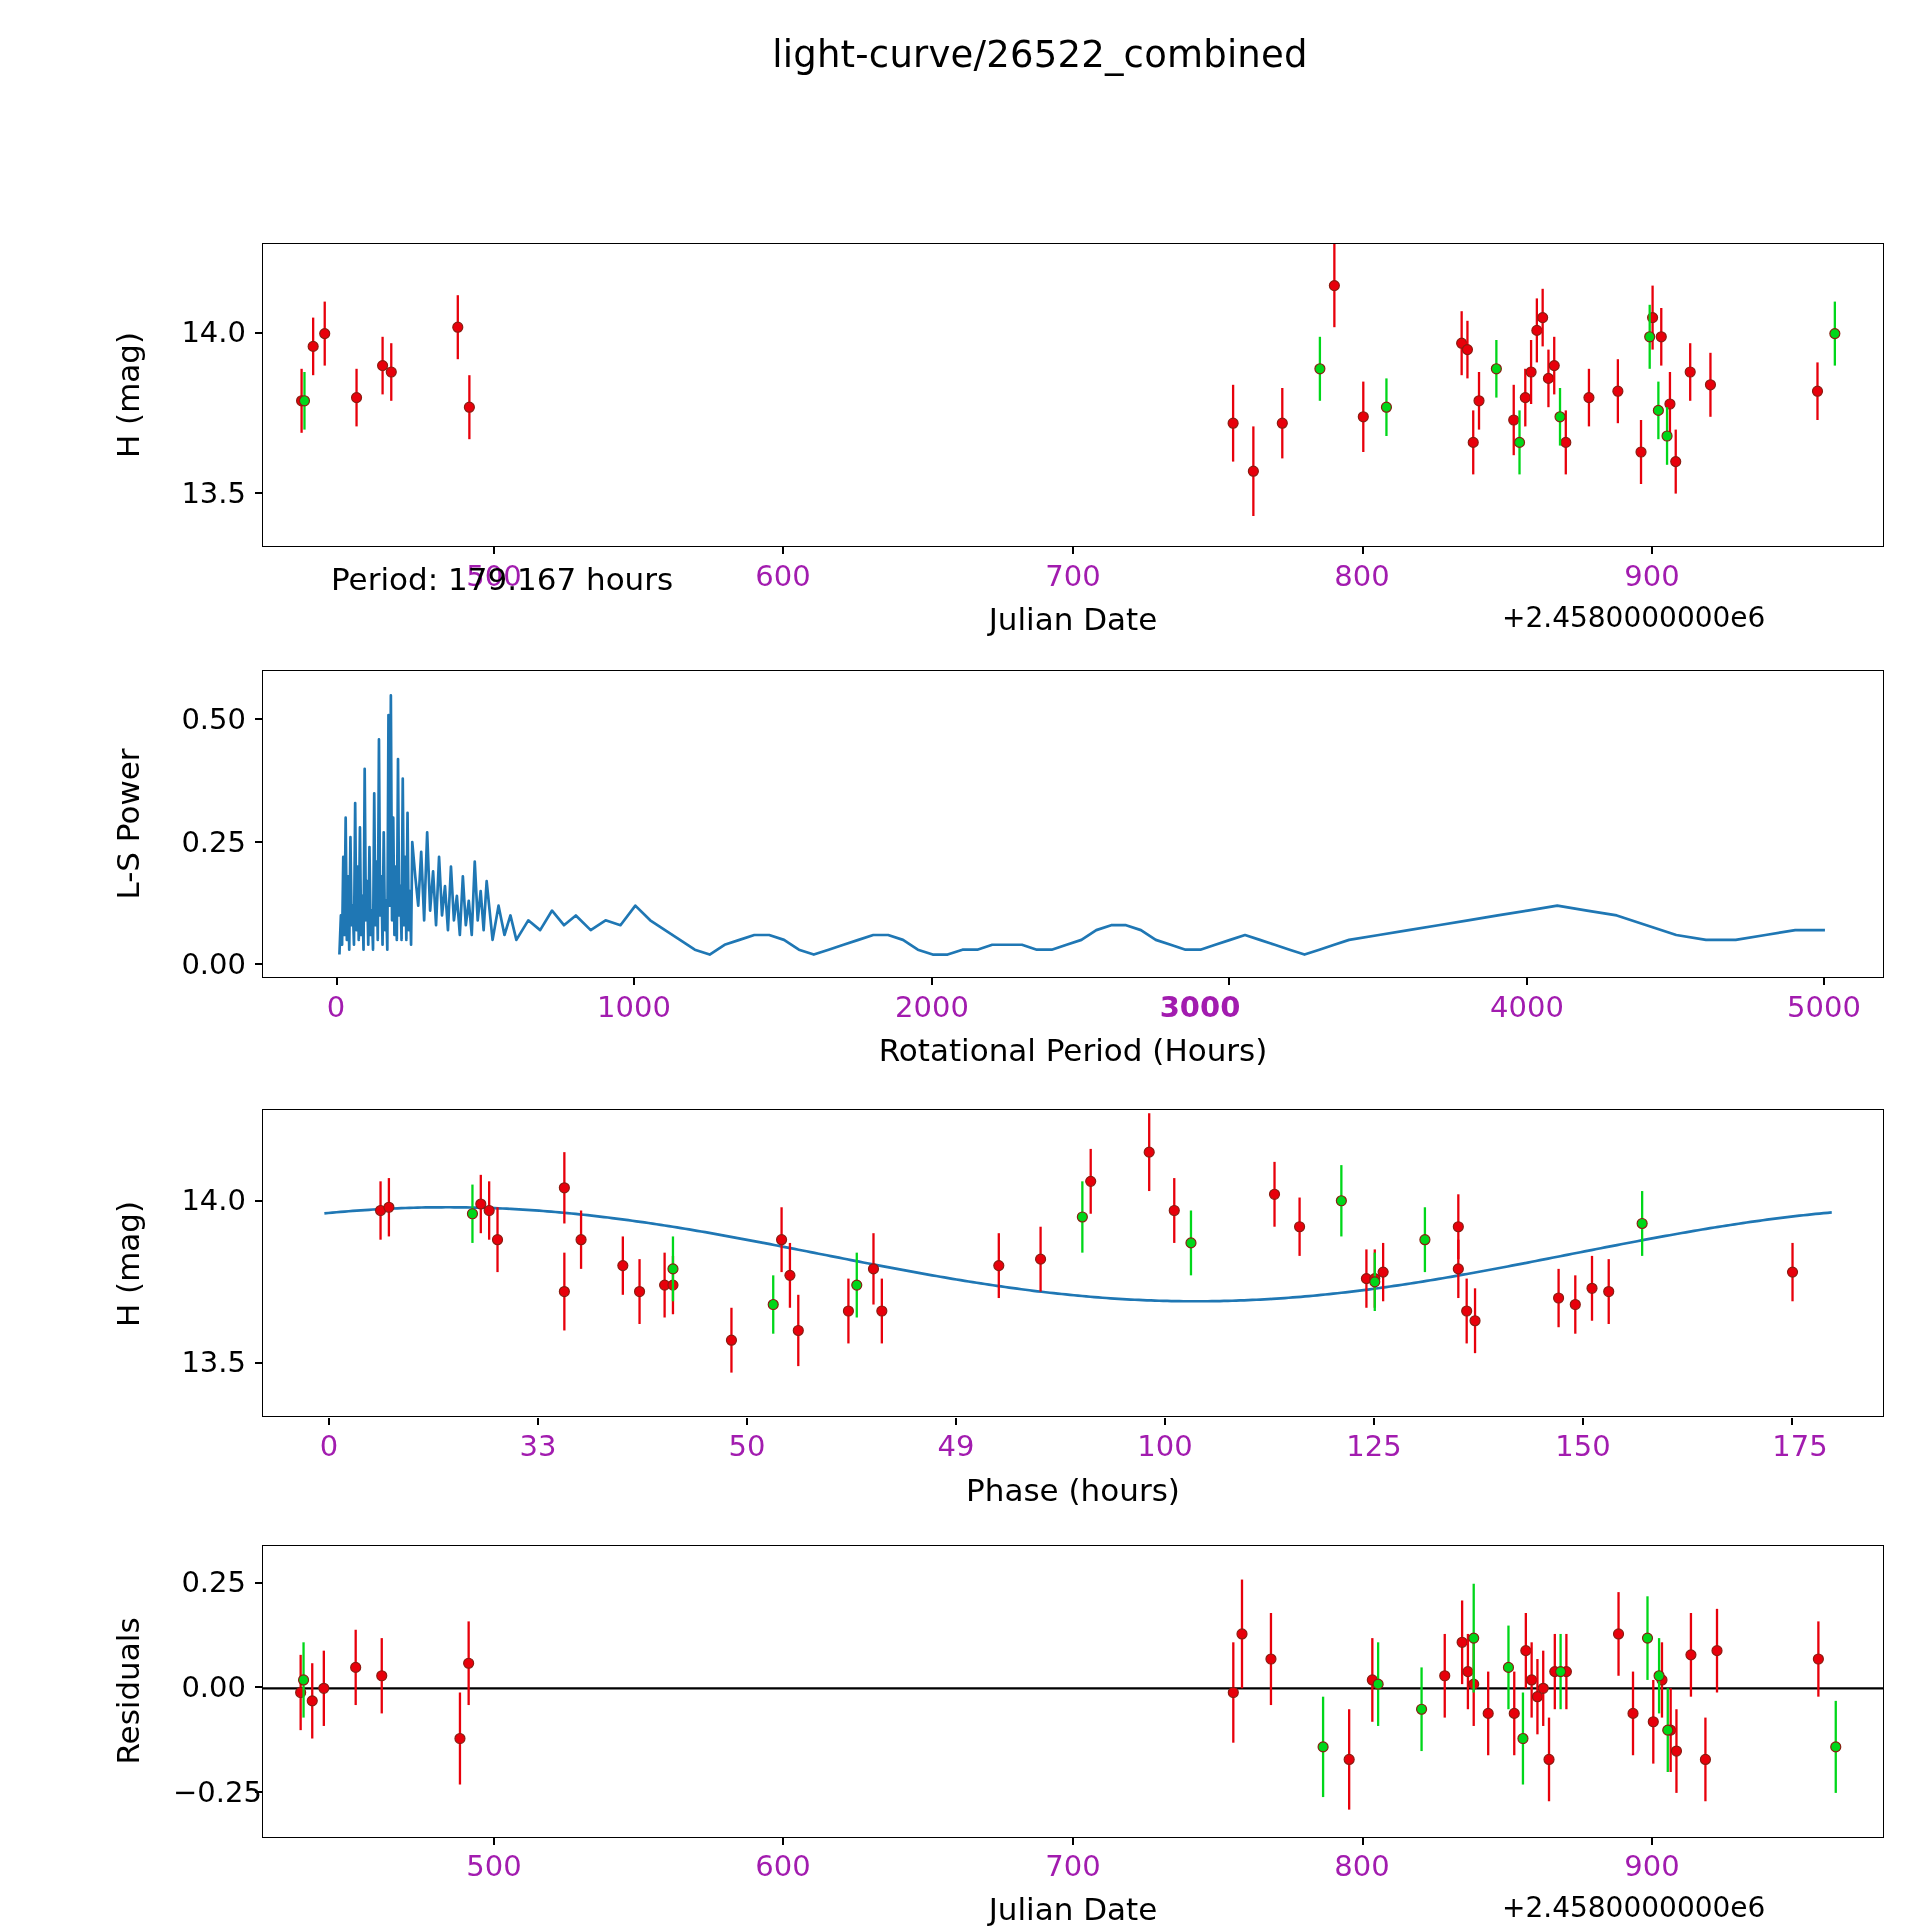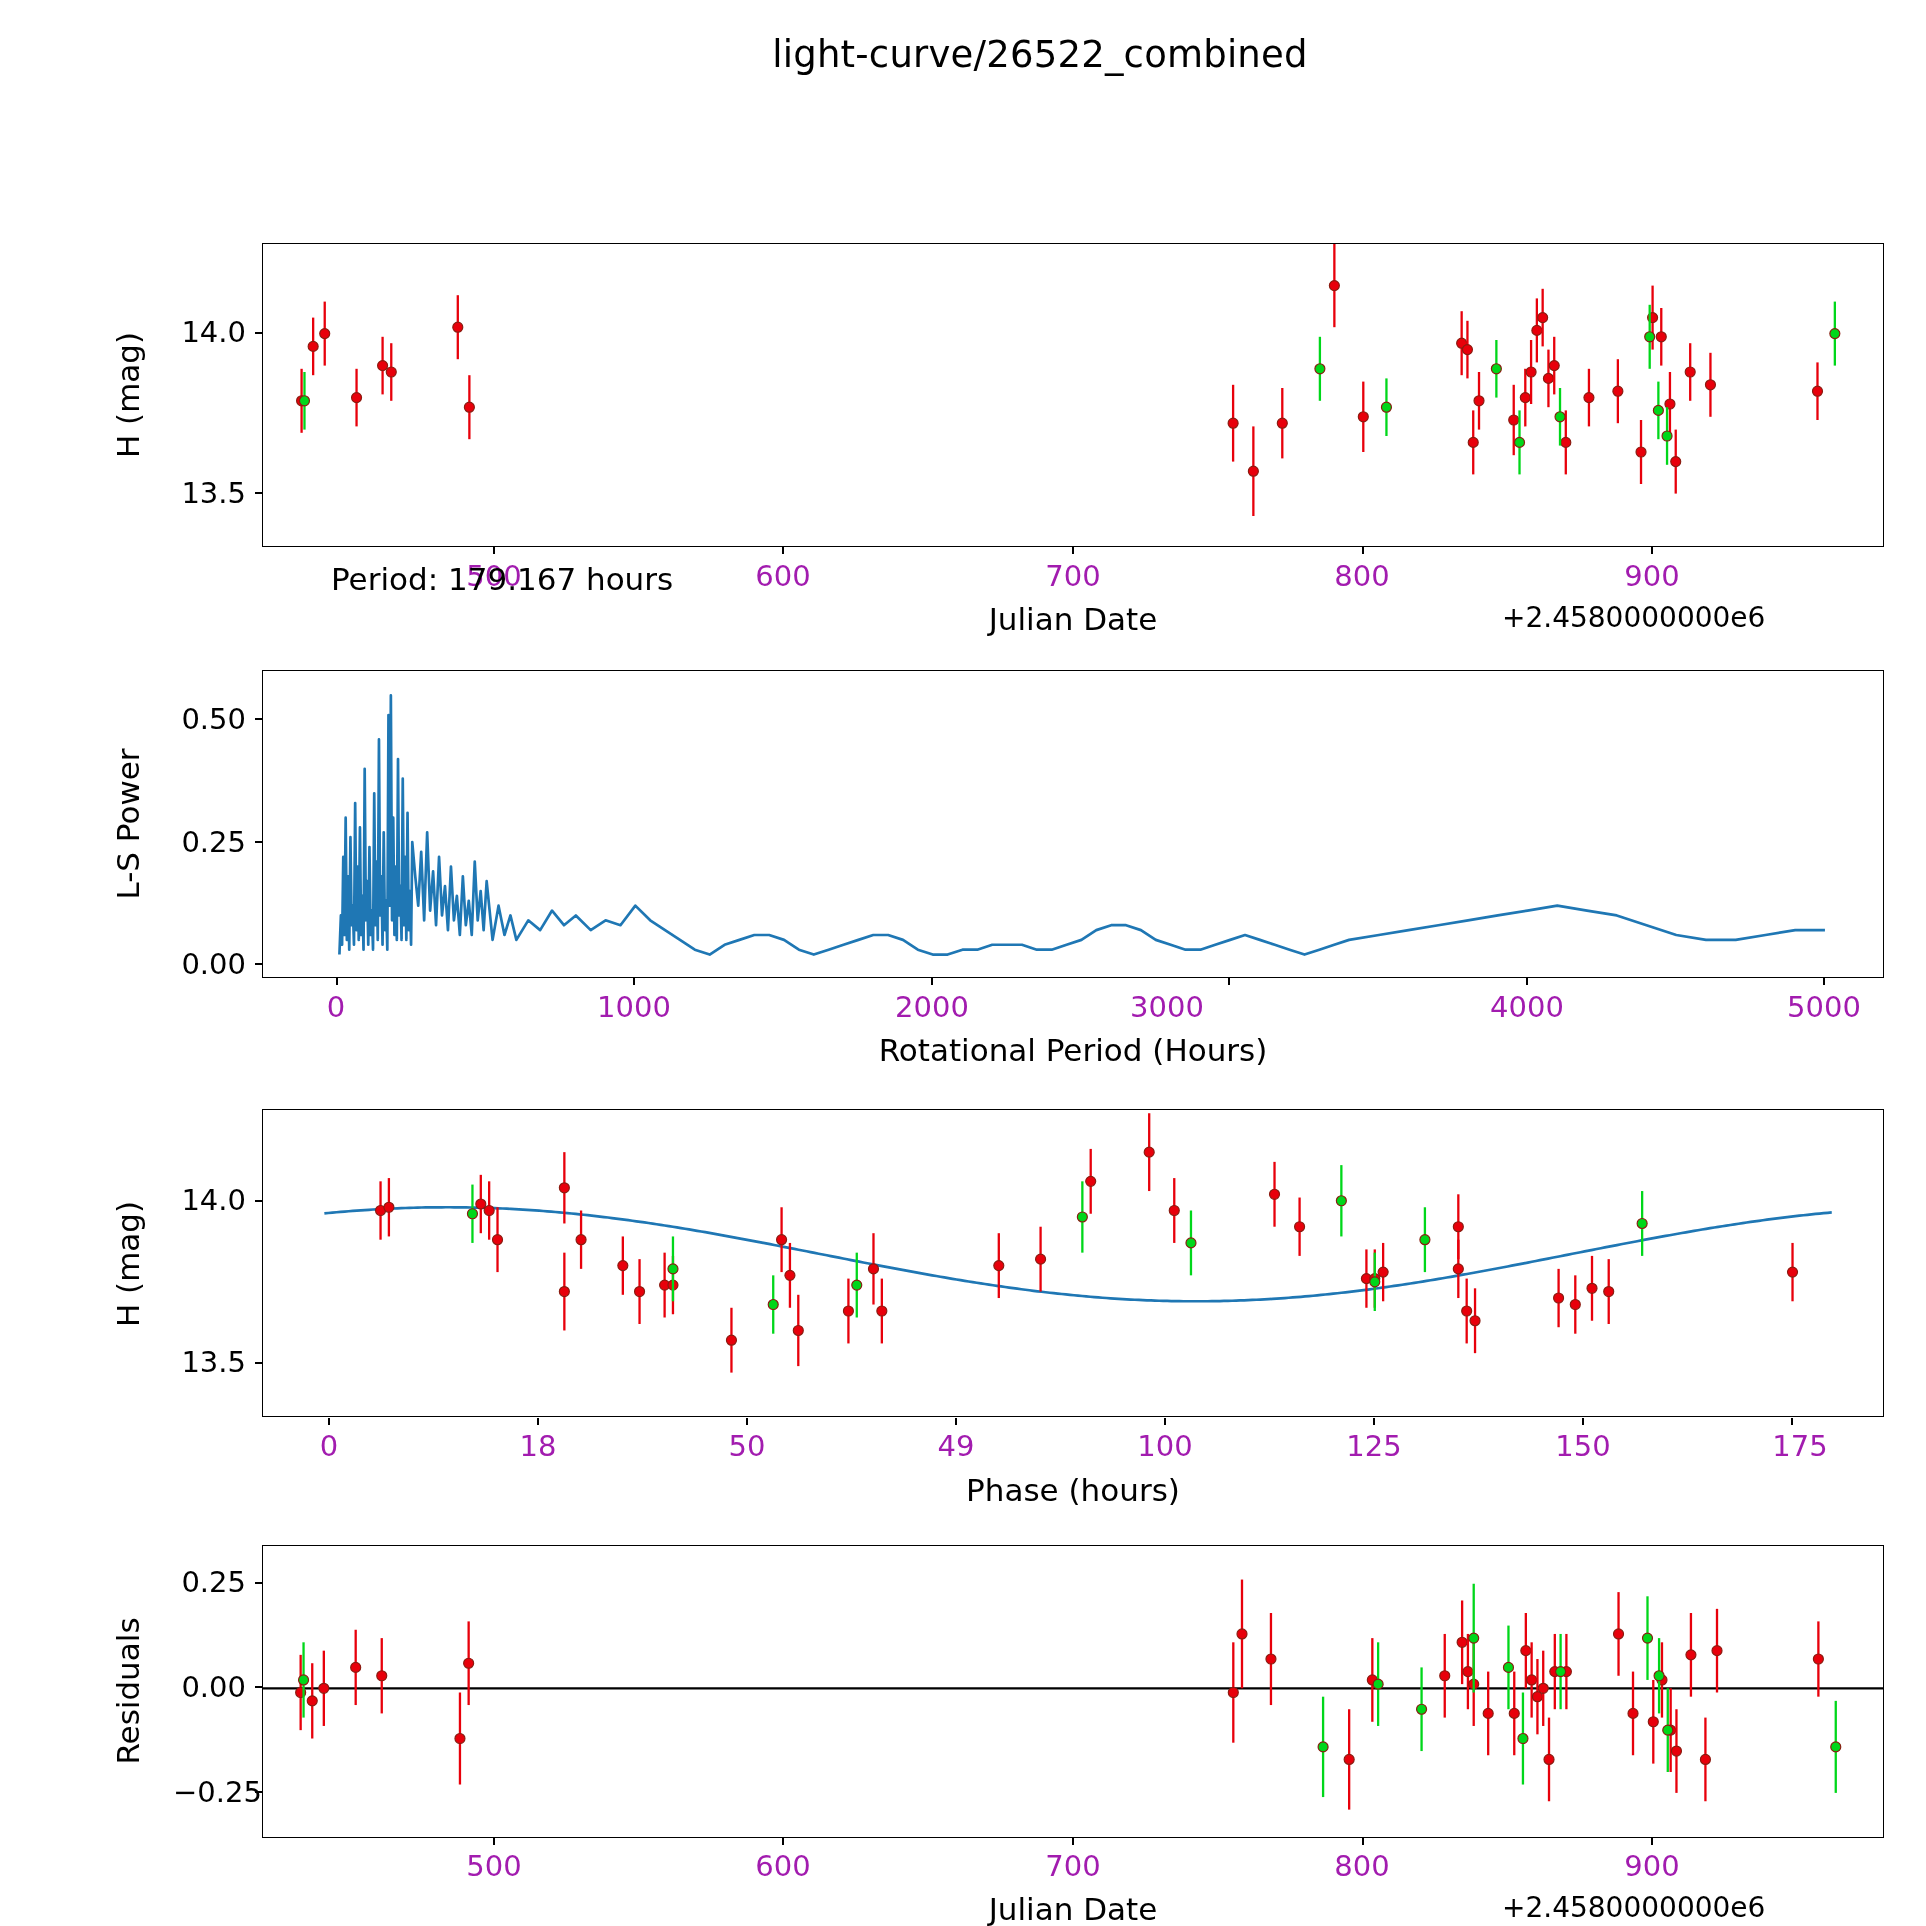--- a/index.html
+++ b/index.html
@@ -160,21 +160,21 @@
       <div class="tick-y" style="left: 173px; top: 842px; width: 73px;">0.25</div>
       <div class="tickmark-y" style="left: 255px; top: 718px;"></div>
       <div class="tick-y" style="left: 173px; top: 719px; width: 73px;">0.50</div>
       <div class="tickmark-x" style="left: 336px; top: 978px;"></div>
       <div class="tick-x" style="left: 336px; top: 990px;">0</div>
       <div class="tickmark-x" style="left: 633px; top: 978px;"></div>
       <div class="tick-x" style="left: 634px; top: 990px;">1000</div>
       <div class="tickmark-x" style="left: 931px; top: 978px;"></div>
       <div class="tick-x" style="left: 932px; top: 990px;">2000</div>
       <div class="tickmark-x" style="left: 1228px; top: 978px;"></div>
-      <div class="tick-x" style="left: 1167px; top: 990px;">3000</div>
+      <div class="tick-x" style="left: 1200px; top: 990px; font-weight: bold;">3000</div>
       <div class="tickmark-x" style="left: 1526px; top: 978px;"></div>
       <div class="tick-x" style="left: 1527px; top: 990px;">4000</div>
       <div class="tickmark-x" style="left: 1823px; top: 978px;"></div>
       <div class="tick-x" style="left: 1824px; top: 990px;">5000</div>
       <div class="ylabel" style="left: 146px; top: 824px; transform: rotate(-90deg) translate(-50%, -100%);">L-S Power</div>
       <div class="xlabel" style="left: 262px; top: 1032px; width: 1622px;">Rotational Period (Hours)</div>
       <div class="panel" style="left: 262px; top: 1109px; width: 1622px; height: 308px;">
         <svg width="1622" height="308" viewBox="0 0 4210 800">
           <path d="M157.9 268.6 L168.4 267.5 L178.9 266.6 L189.5 265.6 L200.0 264.7 L210.5 263.8 L221.0 263.0 L231.6 262.1 L242.1 261.4 L252.6 260.6 L263.1 259.9 L273.7 259.2 L284.2 258.5 L294.7 257.9 L305.2 257.3 L315.8 256.8 L326.3 256.3 L336.8 255.8 L347.3 255.3 L357.8 254.9 L368.4 254.5 L378.9 254.2 L389.4 253.9 L399.9 253.6 L410.5 253.3 L421.0 253.1 L431.5 253.0 L442.1 252.8 L452.6 252.7 L463.1 252.7 L473.6 252.6 L484.1 252.6 L494.7 252.7 L505.2 252.8 L515.7 252.9 L526.3 253.0 L536.8 253.2 L547.3 253.4 L557.8 253.7 L568.4 253.9 L578.9 254.3 L589.4 254.6 L599.9 255.0 L610.4 255.4 L621.0 255.9 L631.5 256.4 L642.0 256.9 L652.5 257.5 L663.1 258.1 L673.6 258.7 L684.1 259.4 L694.6 260.1 L705.2 260.8 L715.7 261.6 L726.2 262.4 L736.8 263.2 L747.3 264.1 L757.8 265.0 L768.3 265.9 L778.9 266.8 L789.4 267.8 L799.9 268.8 L810.4 269.9 L820.9 271.0 L831.5 272.1 L842.0 273.2 L852.5 274.4 L863.1 275.6 L873.6 276.8 L884.1 278.1 L894.6 279.3 L905.1 280.7 L915.7 282.0 L926.2 283.4 L936.7 284.8 L947.3 286.2 L957.8 287.6 L968.3 289.1 L978.8 290.6 L989.4 292.1 L999.9 293.6 L1010.4 295.2 L1020.9 296.8 L1031.5 298.4 L1042.0 300.0 L1052.5 301.7 L1063.0 303.3 L1073.5 305.0 L1084.1 306.8 L1094.6 308.5 L1105.1 310.2 L1115.6 312.0 L1126.2 313.8 L1136.7 315.6 L1147.2 317.4 L1157.8 319.3 L1168.3 321.1 L1178.8 323.0 L1189.3 324.9 L1199.8 326.8 L1210.4 328.7 L1220.9 330.7 L1231.4 332.6 L1242.0 334.6 L1252.5 336.5 L1263.0 338.5 L1273.5 340.5 L1284.0 342.5 L1294.6 344.5 L1305.1 346.5 L1315.6 348.5 L1326.2 350.6 L1336.7 352.6 L1347.2 354.7 L1357.7 356.7 L1368.3 358.8 L1378.8 360.8 L1389.3 362.9 L1399.8 365.0 L1410.3 367.0 L1420.9 369.1 L1431.4 371.2 L1441.9 373.3 L1452.5 375.3 L1463.0 377.4 L1473.5 379.5 L1484.0 381.6 L1494.6 383.6 L1505.1 385.7 L1515.6 387.8 L1526.1 389.8 L1536.6 391.9 L1547.2 393.9 L1557.7 396.0 L1568.2 398.0 L1578.8 400.1 L1589.3 402.1 L1599.8 404.1 L1610.3 406.1 L1620.9 408.1 L1631.4 410.1 L1641.9 412.1 L1652.4 414.1 L1662.9 416.0 L1673.5 418.0 L1684.0 419.9 L1694.5 421.8 L1705.0 423.8 L1715.6 425.6 L1726.1 427.5 L1736.6 429.4 L1747.2 431.2 L1757.7 433.1 L1768.2 434.9 L1778.7 436.7 L1789.3 438.5 L1799.8 440.2 L1810.3 442.0 L1820.8 443.7 L1831.3 445.4 L1841.9 447.1 L1852.4 448.7 L1862.9 450.4 L1873.5 452.0 L1884.0 453.6 L1894.5 455.2 L1905.0 456.7 L1915.5 458.3 L1926.1 459.8 L1936.6 461.2 L1947.1 462.7 L1957.6 464.1 L1968.2 465.5 L1978.7 466.9 L1989.2 468.2 L1999.8 469.6 L2010.3 470.9 L2020.8 472.1 L2031.3 473.4 L2041.9 474.6 L2052.4 475.8 L2062.9 476.9 L2073.4 478.0 L2083.9 479.1 L2094.5 480.2 L2105.0 481.2 L2115.5 482.2 L2126.1 483.2 L2136.6 484.1 L2147.1 485.0 L2157.6 485.9 L2168.2 486.8 L2178.7 487.6 L2189.2 488.3 L2199.7 489.1 L2210.3 489.8 L2220.8 490.5 L2231.3 491.1 L2241.8 491.7 L2252.3 492.3 L2262.9 492.9 L2273.4 493.4 L2283.9 493.8 L2294.5 494.3 L2305.0 494.7 L2315.5 495.1 L2326.0 495.4 L2336.6 495.7 L2347.1 496.0 L2357.6 496.2 L2368.1 496.4 L2378.6 496.5 L2389.2 496.7 L2399.7 496.8 L2410.2 496.8 L2420.8 496.8 L2431.3 496.8 L2441.8 496.8 L2452.3 496.7 L2462.8 496.6 L2473.4 496.4 L2483.9 496.2 L2494.4 496.0 L2505.0 495.7 L2515.5 495.4 L2526.0 495.1 L2536.5 494.7 L2547.0 494.3 L2557.6 493.9 L2568.1 493.4 L2578.6 492.9 L2589.2 492.4 L2599.7 491.8 L2610.2 491.2 L2620.7 490.6 L2631.3 489.9 L2641.8 489.2 L2652.3 488.4 L2662.8 487.7 L2673.3 486.9 L2683.9 486.0 L2694.4 485.2 L2704.9 484.3 L2715.5 483.3 L2726.0 482.4 L2736.5 481.4 L2747.0 480.3 L2757.5 479.3 L2768.1 478.2 L2778.6 477.1 L2789.1 475.9 L2799.6 474.7 L2810.2 473.5 L2820.7 472.3 L2831.2 471.0 L2841.7 469.7 L2852.3 468.4 L2862.8 467.1 L2873.3 465.7 L2883.8 464.3 L2894.4 462.9 L2904.9 461.4 L2915.4 460.0 L2926.0 458.5 L2936.5 456.9 L2947.0 455.4 L2957.5 453.8 L2968.1 452.2 L2978.6 450.6 L2989.1 449.0 L2999.6 447.3 L3010.2 445.6 L3020.7 443.9 L3031.2 442.2 L3041.7 440.5 L3052.3 438.7 L3062.8 436.9 L3073.3 435.1 L3083.8 433.3 L3094.3 431.5 L3104.9 429.6 L3115.4 427.8 L3125.9 425.9 L3136.4 424.0 L3147.0 422.1 L3157.5 420.2 L3168.0 418.3 L3178.6 416.3 L3189.1 414.3 L3199.6 412.4 L3210.1 410.4 L3220.7 408.4 L3231.2 406.4 L3241.7 404.4 L3252.2 402.4 L3262.8 400.3 L3273.3 398.3 L3283.8 396.3 L3294.3 394.2 L3304.8 392.2 L3315.4 390.1 L3325.9 388.1 L3336.4 386.0 L3346.9 383.9 L3357.5 381.8 L3368.0 379.8 L3378.5 377.7 L3389.0 375.6 L3399.6 373.5 L3410.1 371.5 L3420.6 369.4 L3431.2 367.3 L3441.7 365.2 L3452.2 363.2 L3462.7 361.1 L3473.3 359.0 L3483.8 357.0 L3494.3 354.9 L3504.8 352.9 L3515.4 350.8 L3525.9 348.8 L3536.4 346.8 L3546.9 344.8 L3557.5 342.8 L3568.0 340.8 L3578.5 338.8 L3589.0 336.8 L3599.5 334.8 L3610.1 332.9 L3620.6 330.9 L3631.1 329.0 L3641.7 327.1 L3652.2 325.2 L3662.7 323.3 L3673.2 321.4 L3683.8 319.5 L3694.3 317.7 L3704.8 315.9 L3715.3 314.1 L3725.8 312.3 L3736.4 310.5 L3746.9 308.7 L3757.4 307.0 L3768.0 305.3 L3778.5 303.6 L3789.0 301.9 L3799.5 300.2 L3810.0 298.6 L3820.6 297.0 L3831.1 295.4 L3841.6 293.8 L3852.1 292.3 L3862.7 290.8 L3873.2 289.3 L3883.7 287.8 L3894.2 286.4 L3904.8 284.9 L3915.3 283.5 L3925.8 282.2 L3936.3 280.8 L3946.9 279.5 L3957.4 278.2 L3967.9 277.0 L3978.5 275.8 L3989.0 274.5 L3999.5 273.4 L4010.0 272.2 L4020.6 271.1 L4031.1 270.0 L4041.6 269.0 L4052.1 268.0 L4062.7 267.0 L4073.2 266.0 " fill="none" stroke="#1f77b4" stroke-width="7"></path>
           <g>
@@ -279,21 +279,21 @@
           </g>
         </svg>
       </div>
       <div class="tickmark-y" style="left: 255px; top: 1362px;"></div>
       <div class="tick-y" style="left: 173px; top: 1362px; width: 73px;">13.5</div>
       <div class="tickmark-y" style="left: 255px; top: 1200px;"></div>
       <div class="tick-y" style="left: 173px; top: 1200px; width: 73px;">14.0</div>
       <div class="tickmark-x" style="left: 328px; top: 1418px;"></div>
       <div class="tick-x" style="left: 329px; top: 1429px;">0</div>
       <div class="tickmark-x" style="left: 537px; top: 1418px;"></div>
-      <div class="tick-x" style="left: 538px; top: 1429px;">18</div>
+      <div class="tick-x" style="left: 538px; top: 1429px;">33</div>
       <div class="tickmark-x" style="left: 746px; top: 1418px;"></div>
       <div class="tick-x" style="left: 747px; top: 1429px;">50</div>
       <div class="tickmark-x" style="left: 955px; top: 1418px;"></div>
       <div class="tick-x" style="left: 956px; top: 1429px;">49</div>
       <div class="tickmark-x" style="left: 1164px; top: 1418px;"></div>
       <div class="tick-x" style="left: 1165px; top: 1429px;">100</div>
       <div class="tickmark-x" style="left: 1373px; top: 1418px;"></div>
       <div class="tick-x" style="left: 1374px; top: 1429px;">125</div>
       <div class="tickmark-x" style="left: 1582px; top: 1418px;"></div>
       <div class="tick-x" style="left: 1583px; top: 1429px;">150</div>

